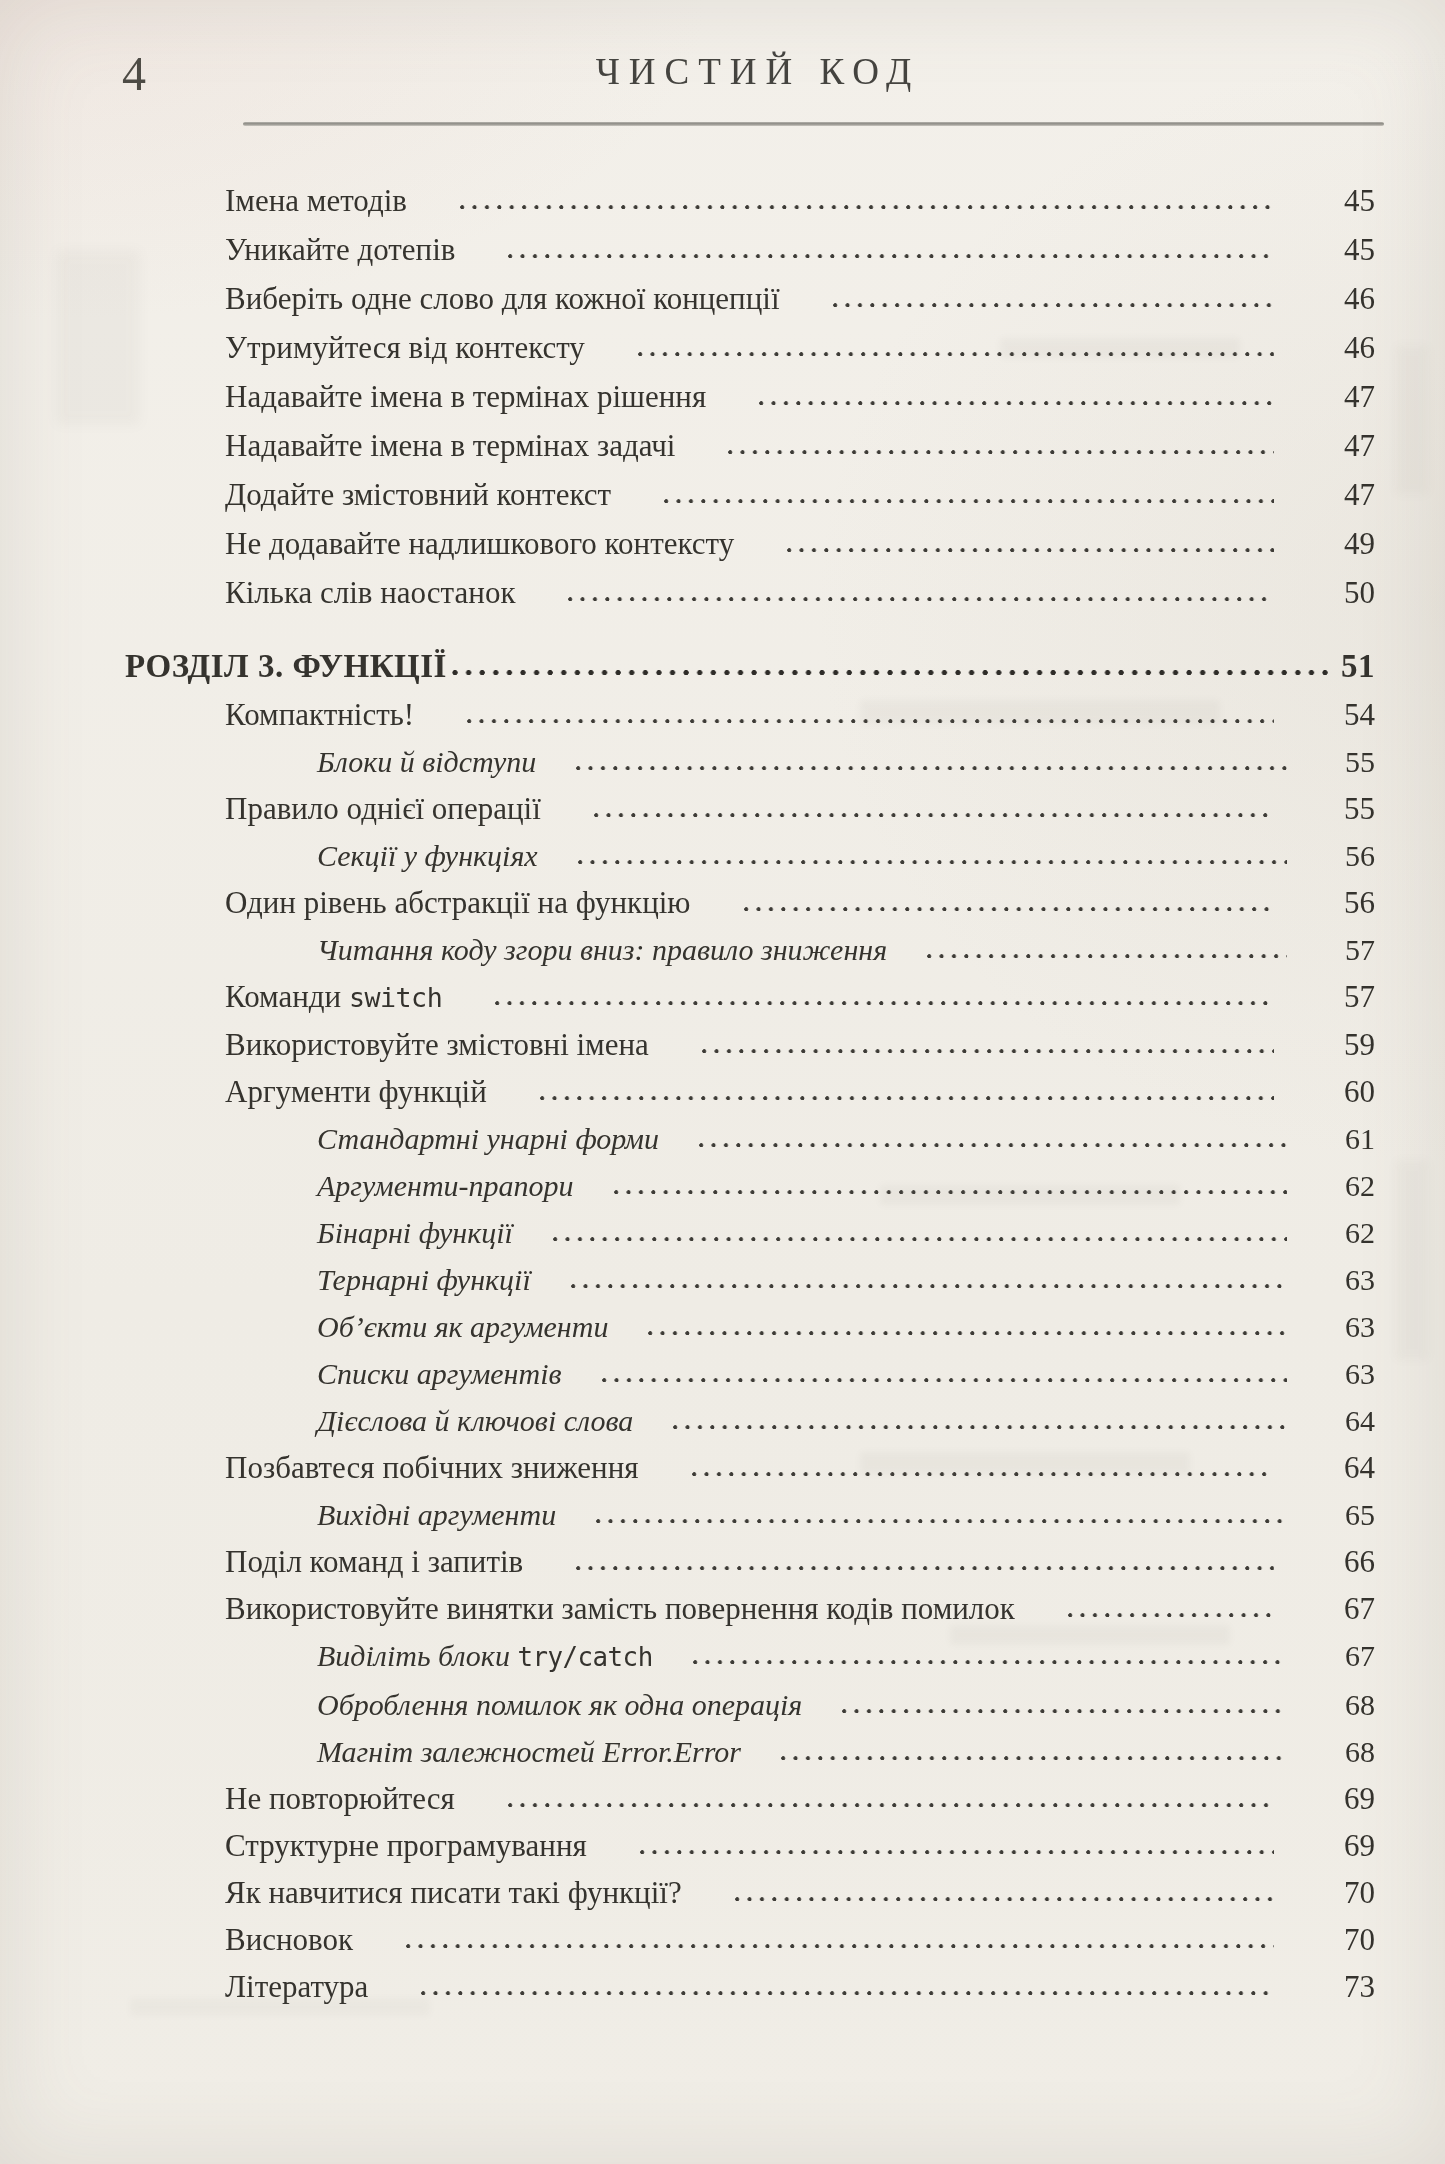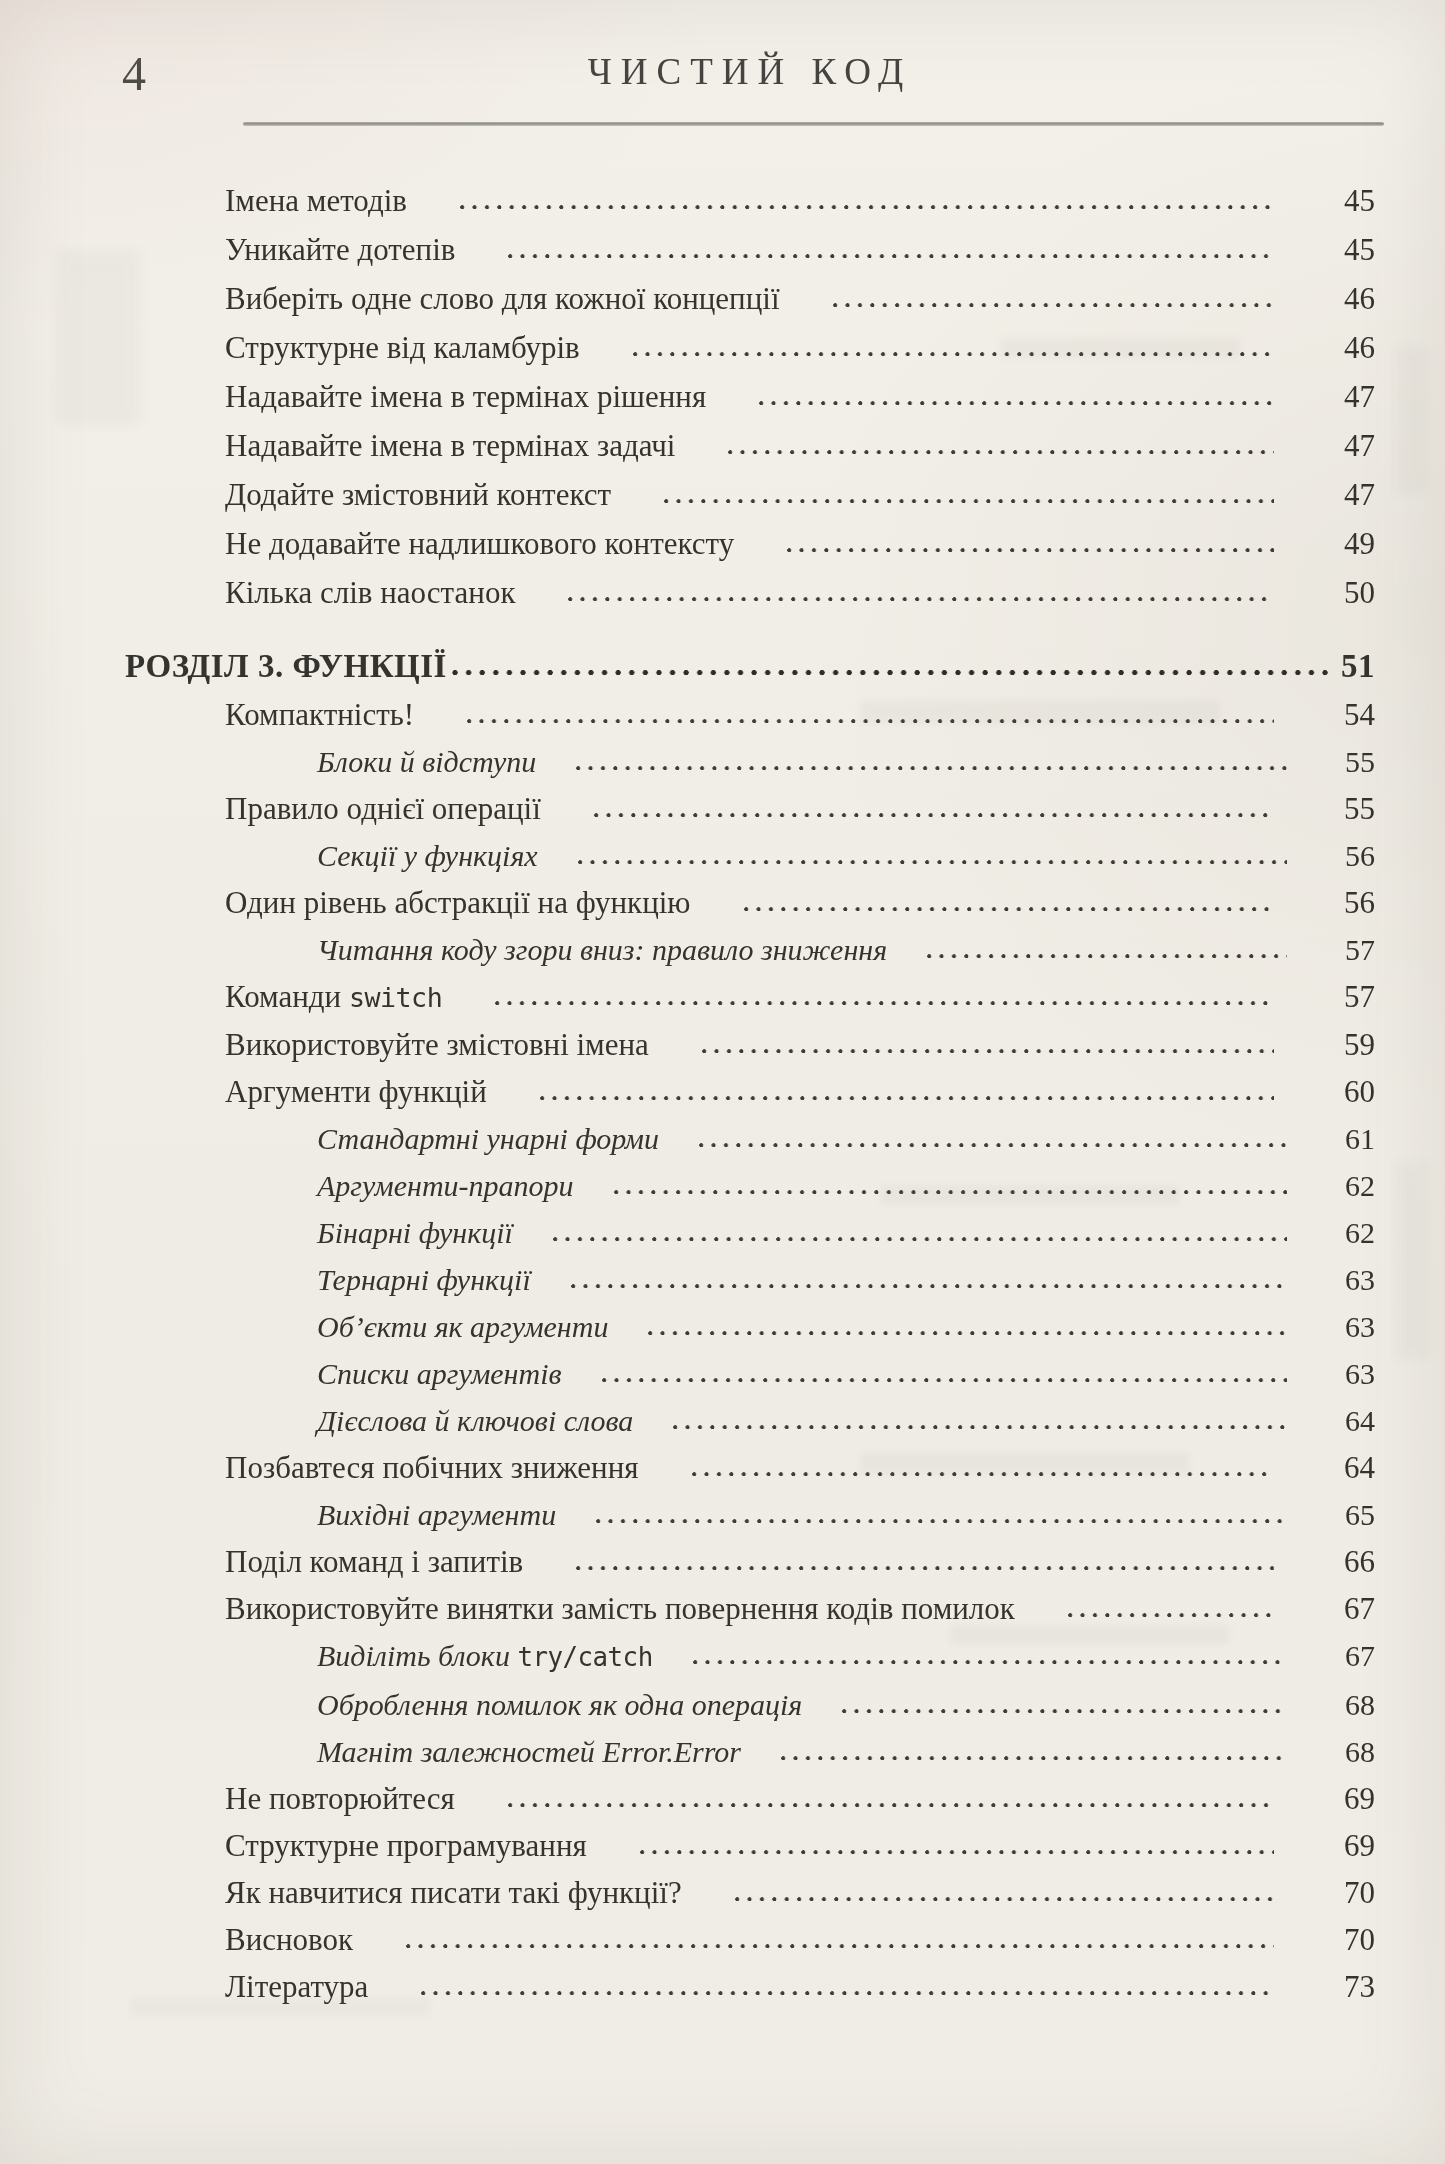--- a/index.html
+++ b/index.html
@@ -20,21 +20,21 @@
     content:"";position:absolute;inset:0;pointer-events:none;
     box-shadow:inset 0 0 90px rgba(110,100,85,0.14);
   }
 
   
   .folio{
     position:absolute;left:122px;top:50px;
     font-size:48px;color:#4e4c46;line-height:1;
   }
   .running-title{
-    position:absolute;left:125px;top:50px;width:1250px;
+    position:absolute;left:133px;top:50px;width:1250px;
     text-align:center;font-size:37px;letter-spacing:9px;
     color:#454440;line-height:1.2;white-space:nowrap;
   }
   .header-rule{
     position:absolute;left:243px;top:122px;width:1141px;height:4px;
     background:linear-gradient(to bottom,#b4b2ac,#8d8b85 45%,#cbc8c1);
     border-radius:2px;
   }
 
   
@@ -100,21 +100,21 @@
         <span class="label"><span>Уникайте дотепів</span></span>
         <span class="leader"></span>
         <span class="pagenum">45</span>
       </div>
       <div class="row level1">
         <span class="label"><span>Виберіть одне слово для кожної концепції</span></span>
         <span class="leader"></span>
         <span class="pagenum">46</span>
       </div>
       <div class="row level1">
-        <span class="label"><span>Структурне від каламбурів</span></span>
+        <span class="label"><span>Утримуйтеся від контексту</span></span>
         <span class="leader"></span>
         <span class="pagenum">46</span>
       </div>
       <div class="row level1">
         <span class="label"><span>Надавайте імена в термінах рішення</span></span>
         <span class="leader"></span>
         <span class="pagenum">47</span>
       </div>
       <div class="row level1">
         <span class="label"><span>Надавайте імена в термінах задачі</span></span>

